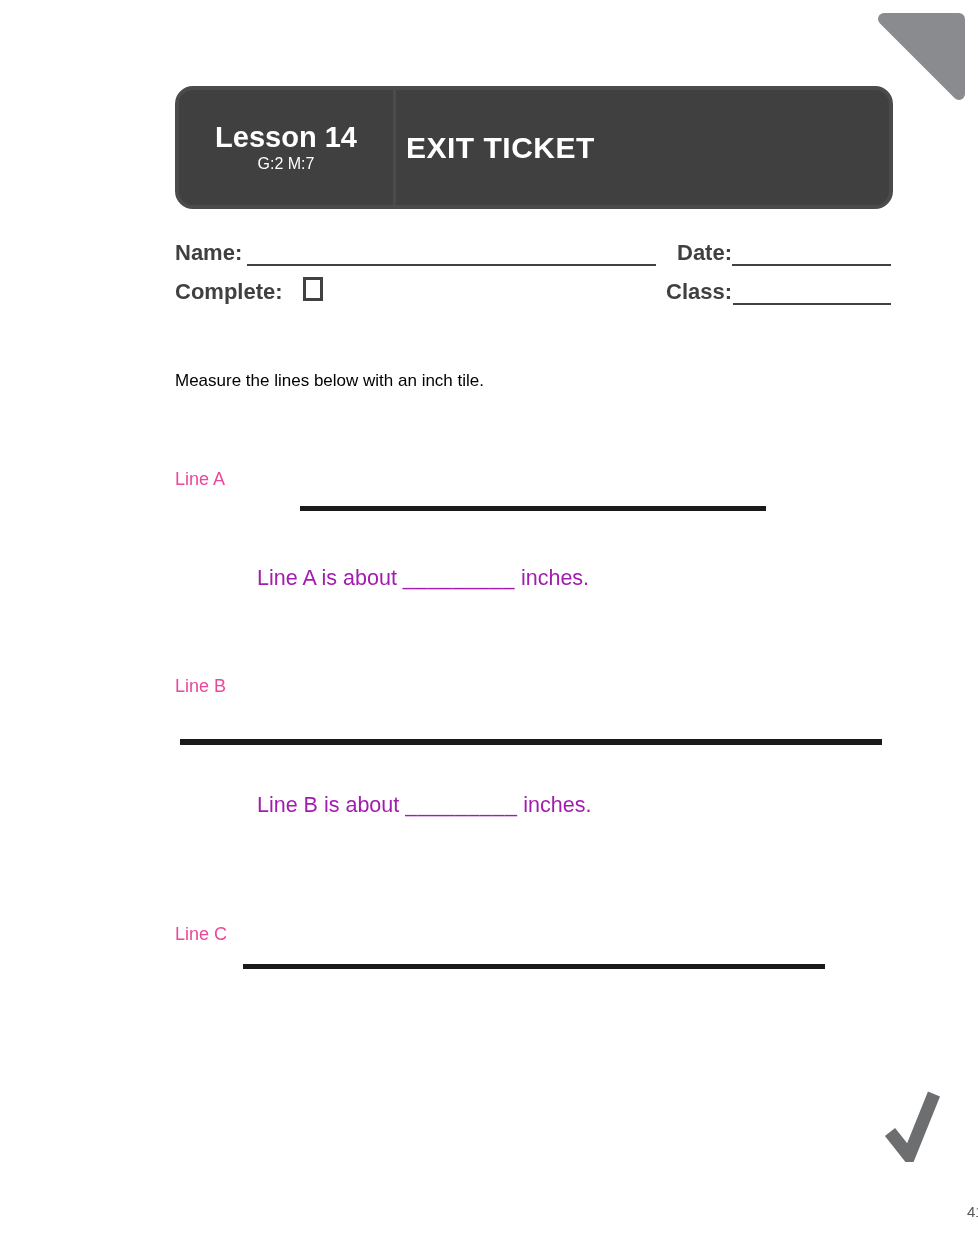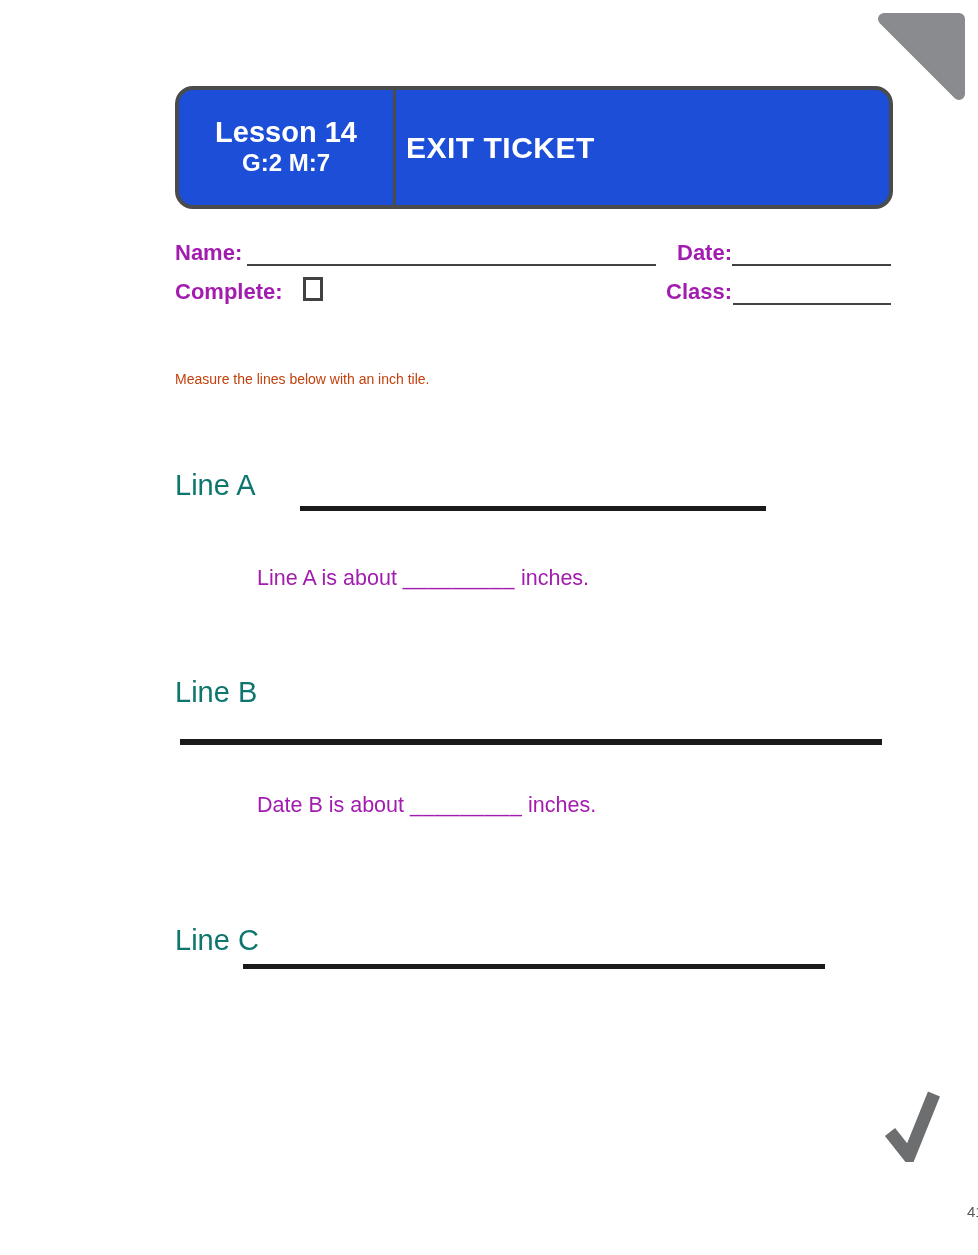--- a/index.html
+++ b/index.html
@@ -26,21 +26,21 @@
   }
 
   
   .header-banner {
     position: absolute;
     left: 175px;
     top: 86px;
     width: 718px;
     height: 123px;
     box-sizing: border-box;
-    background: #1d4ed8;
+    background: #404040;
     border: 4px solid #4a4b4d;
     border-radius: 18px;
     display: flex;
     align-items: stretch;
     overflow: hidden;
   }
   .header-left {
     width: 217px;
     box-sizing: border-box;
     border-right: 3px solid #4a4b4d;
@@ -49,43 +49,43 @@
     align-items: center;
     justify-content: center;
     color: #ffffff;
   }
   .header-lesson {
     font-size: 29px;
     font-weight: bold;
     line-height: 1.1;
   }
   .header-sub {
-    font-size: 24px;
-    font-weight: bold;
+    font-size: 16px;
+    font-weight: normal;
     line-height: 1.2;
   }
   .header-right {
     flex: 1;
     display: flex;
     align-items: center;
     padding-left: 10px;
     color: #ffffff;
   }
   .header-title {
     font-size: 30px;
     font-weight: bold;
     letter-spacing: 0.5px;
   }
 
   
   .label-bold {
     position: absolute;
     font-size: 22px;
     font-weight: bold;
-    color: #a21caf;
+    color: #404040;
     white-space: nowrap;
   }
   .write-line {
     position: absolute;
     border-bottom: 2px solid #414042;
     height: 24px;
   }
   .name-label   { left: 175px; top: 240px; }
   .name-line    { left: 247px; top: 240px; width: 409px; }
   .date-label   { left: 677px; top: 240px; }
@@ -100,30 +100,30 @@
     background: #ffffff;
   }
   .class-label  { left: 666px; top: 279px; }
   .class-line   { left: 733px; top: 279px; width: 158px; }
 
   
   .instruction {
     position: absolute;
     left: 175px;
     top: 371px;
-    font-size: 14px;
-    color: #c2410c;
+    font-size: 17px;
+    color: #000000;
   }
 
   
   .line-label {
     position: absolute;
     left: 175px;
-    font-size: 29px;
-    color: #0f766e;
+    font-size: 18px;
+    color: #ec4899;
   }
   .measure-rule {
     position: absolute;
     background: #1a1a1a;
   }
   .line-a-label { top: 469px; }
   .line-a-rule  { left: 300px; top: 506px; width: 466px; height: 5px; }
   .line-b-label { top: 676px; }
   .line-b-rule  { left: 180px; top: 739px; width: 702px; height: 6px; }
   .line-c-label { top: 924px; }
@@ -190,21 +190,21 @@
   <div class="write-line class-line"></div>
 
   <div class="instruction">Measure the lines below with an inch tile.</div>
 
   <div class="line-label line-a-label">Line A</div>
   <div class="measure-rule line-a-rule"></div>
   <div class="answer-sentence answer-a"><span>Line A is about </span><span class="blank">_________</span><span> inches.</span></div>
 
   <div class="line-label line-b-label">Line B</div>
   <div class="measure-rule line-b-rule"></div>
-  <div class="answer-sentence answer-b"><span>Date B is about </span><span class="blank">_________</span><span> inches.</span></div>
+  <div class="answer-sentence answer-b"><span>Line B is about </span><span class="blank">_________</span><span> inches.</span></div>
 
   <div class="line-label line-c-label">Line C</div>
   <div class="measure-rule line-c-rule"></div>
 
   <svg class="checkmark" viewBox="0 0 56 72" aria-hidden="true">
     <polyline points="6,42 25,66 50,4" fill="none" stroke="#6d6e70" stroke-width="13" stroke-linecap="butt" stroke-linejoin="miter"></polyline>
   </svg>
 
   <div class="page-number">41</div>
 

